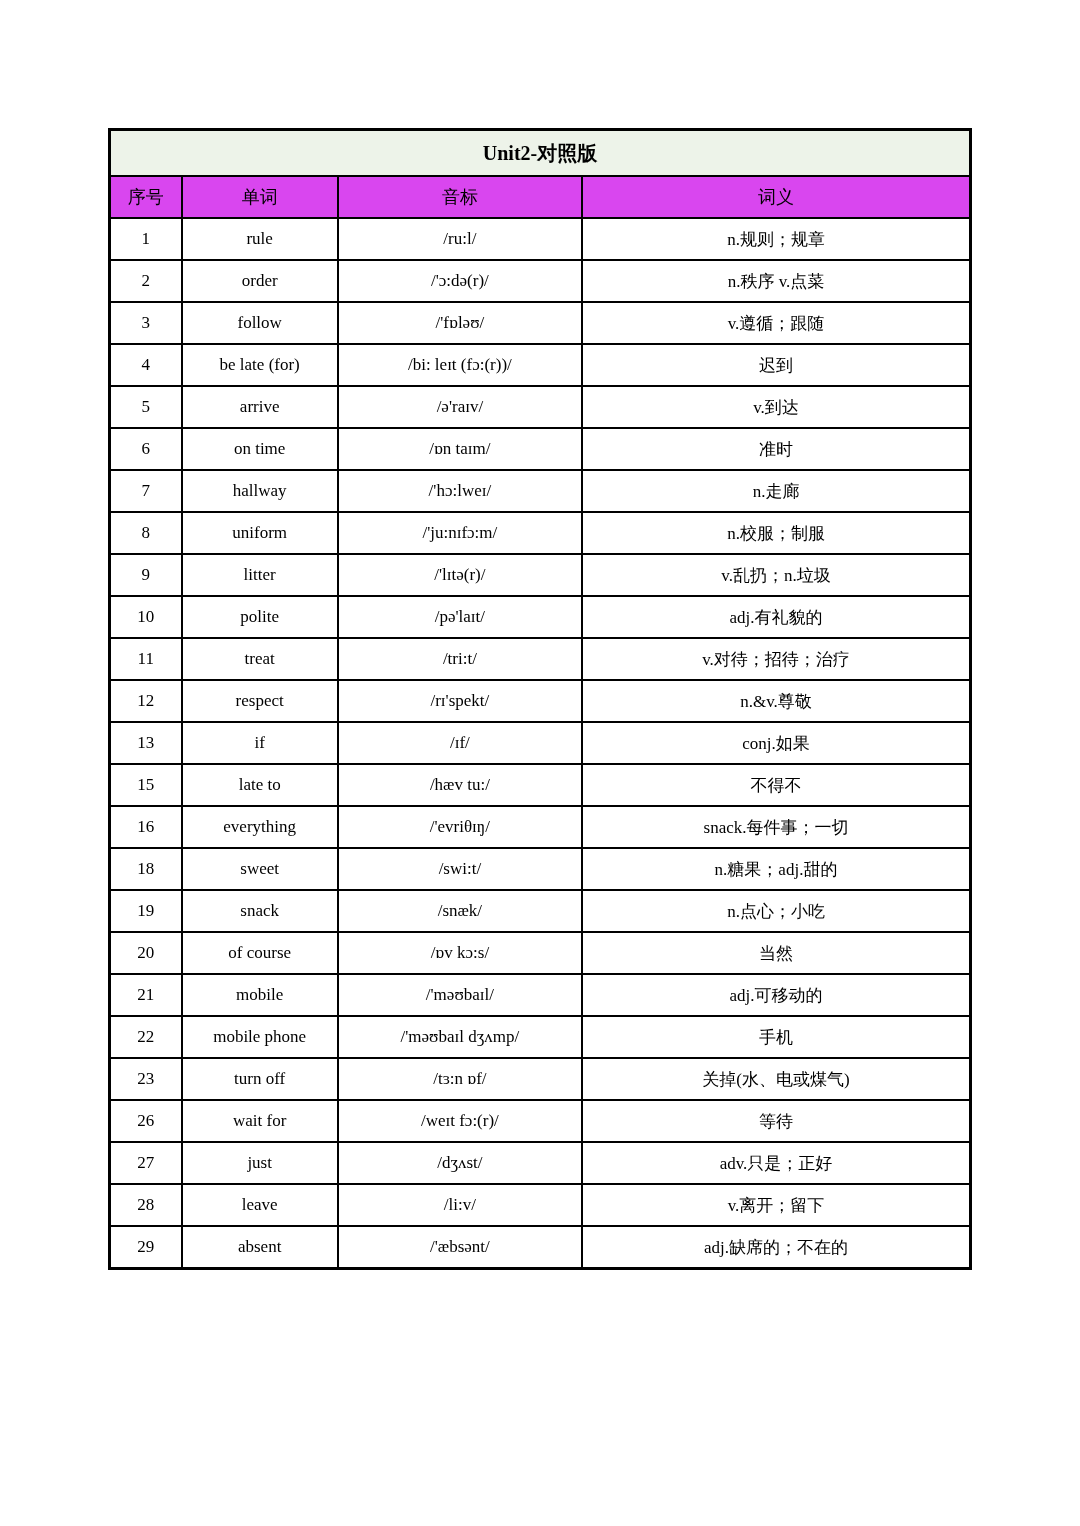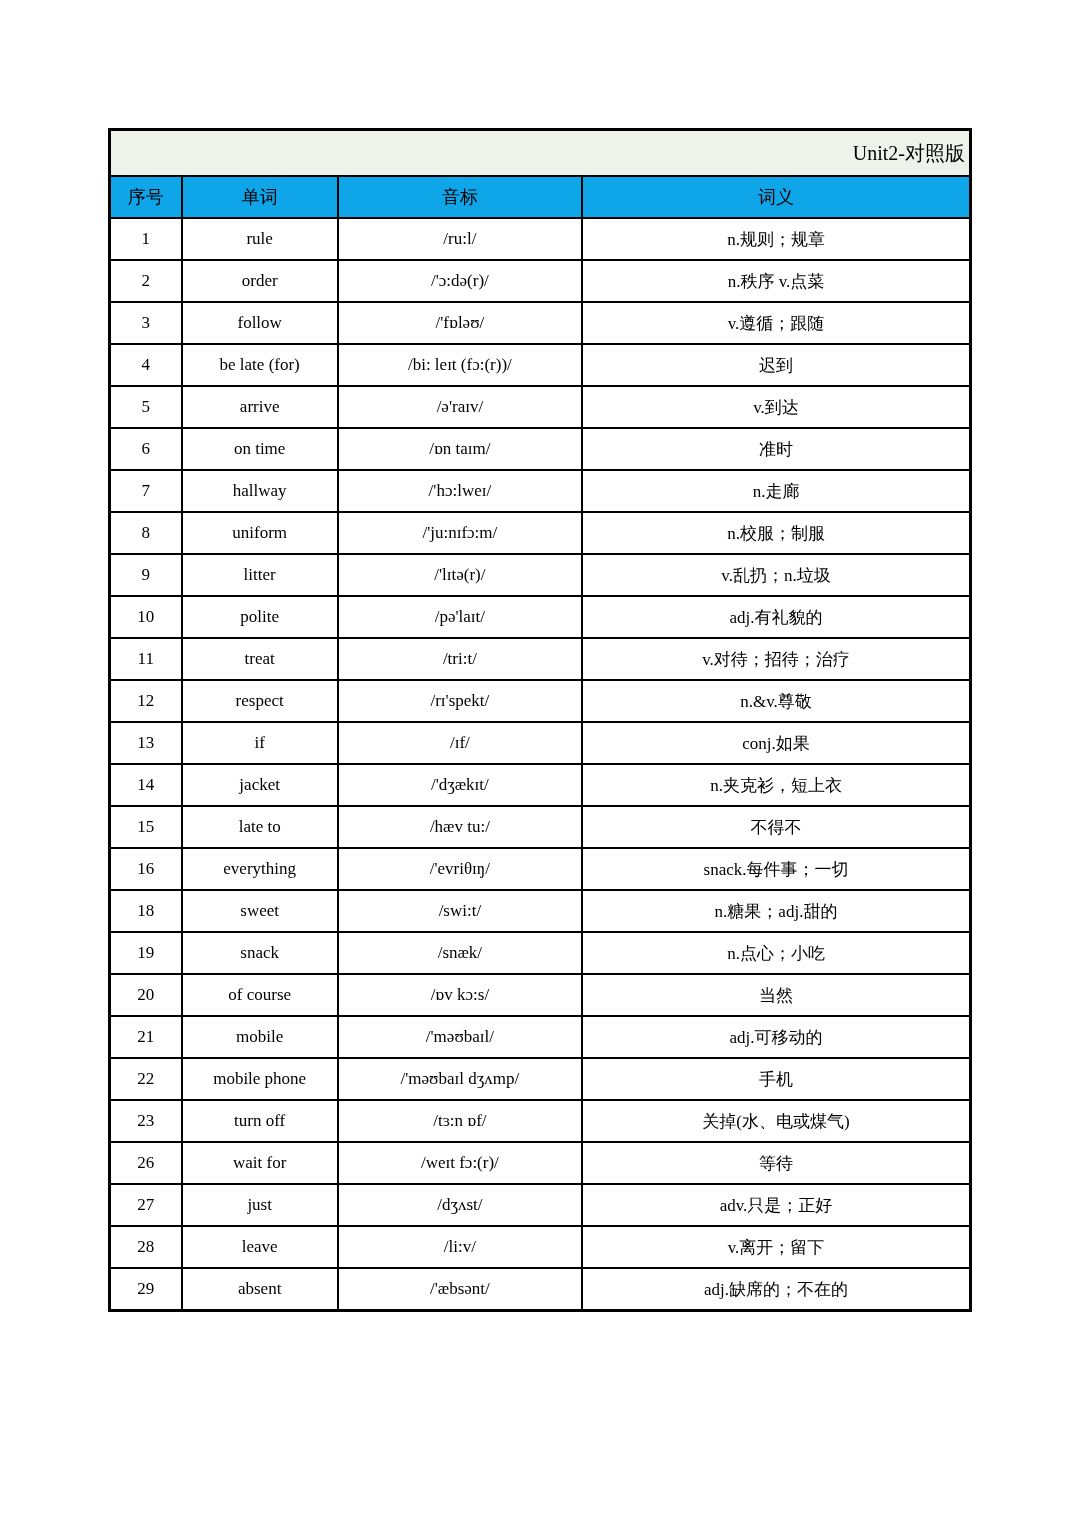--- a/index.html
+++ b/index.html
@@ -35,26 +35,25 @@
     white-space: nowrap;
   }
   .col-no      { width: 72px; }
   .col-word    { width: 156px; }
   .col-phonetic{ width: 244px; }
   .col-meaning { width: 388px; }
   tr.title-row th {
     height: 44px;
     background: #edf3e9;
     font-size: 20px;
-    font-weight: normal;
-    text-align: right;
+    font-weight: bold;
   }
   tr.header-row th {
     height: 40px;
-    background: #0ea5e9;
+    background: #d946ef;
     font-size: 18px;
     font-weight: normal;
   }
   tbody td {
     height: 40px;
     background: #ffffff;
     font-size: 17px;
   }
 </style>
 </head>
@@ -152,26 +151,20 @@
           <td>/rɪ'spekt/</td>
           <td>n.&amp;v.尊敬</td>
         </tr>
         <tr>
           <td>13</td>
           <td>if</td>
           <td>/ɪf/</td>
           <td>conj.如果</td>
         </tr>
         <tr>
-          <td>14</td>
-          <td>jacket</td>
-          <td>/'dʒækɪt/</td>
-          <td>n.夹克衫，短上衣</td>
-        </tr>
-        <tr>
           <td>15</td>
           <td>late to</td>
           <td>/hæv tu:/</td>
           <td>不得不</td>
         </tr>
         <tr>
           <td>16</td>
           <td>everything</td>
           <td>/'evriθɪŋ/</td>
           <td>snack.每件事；一切</td>

